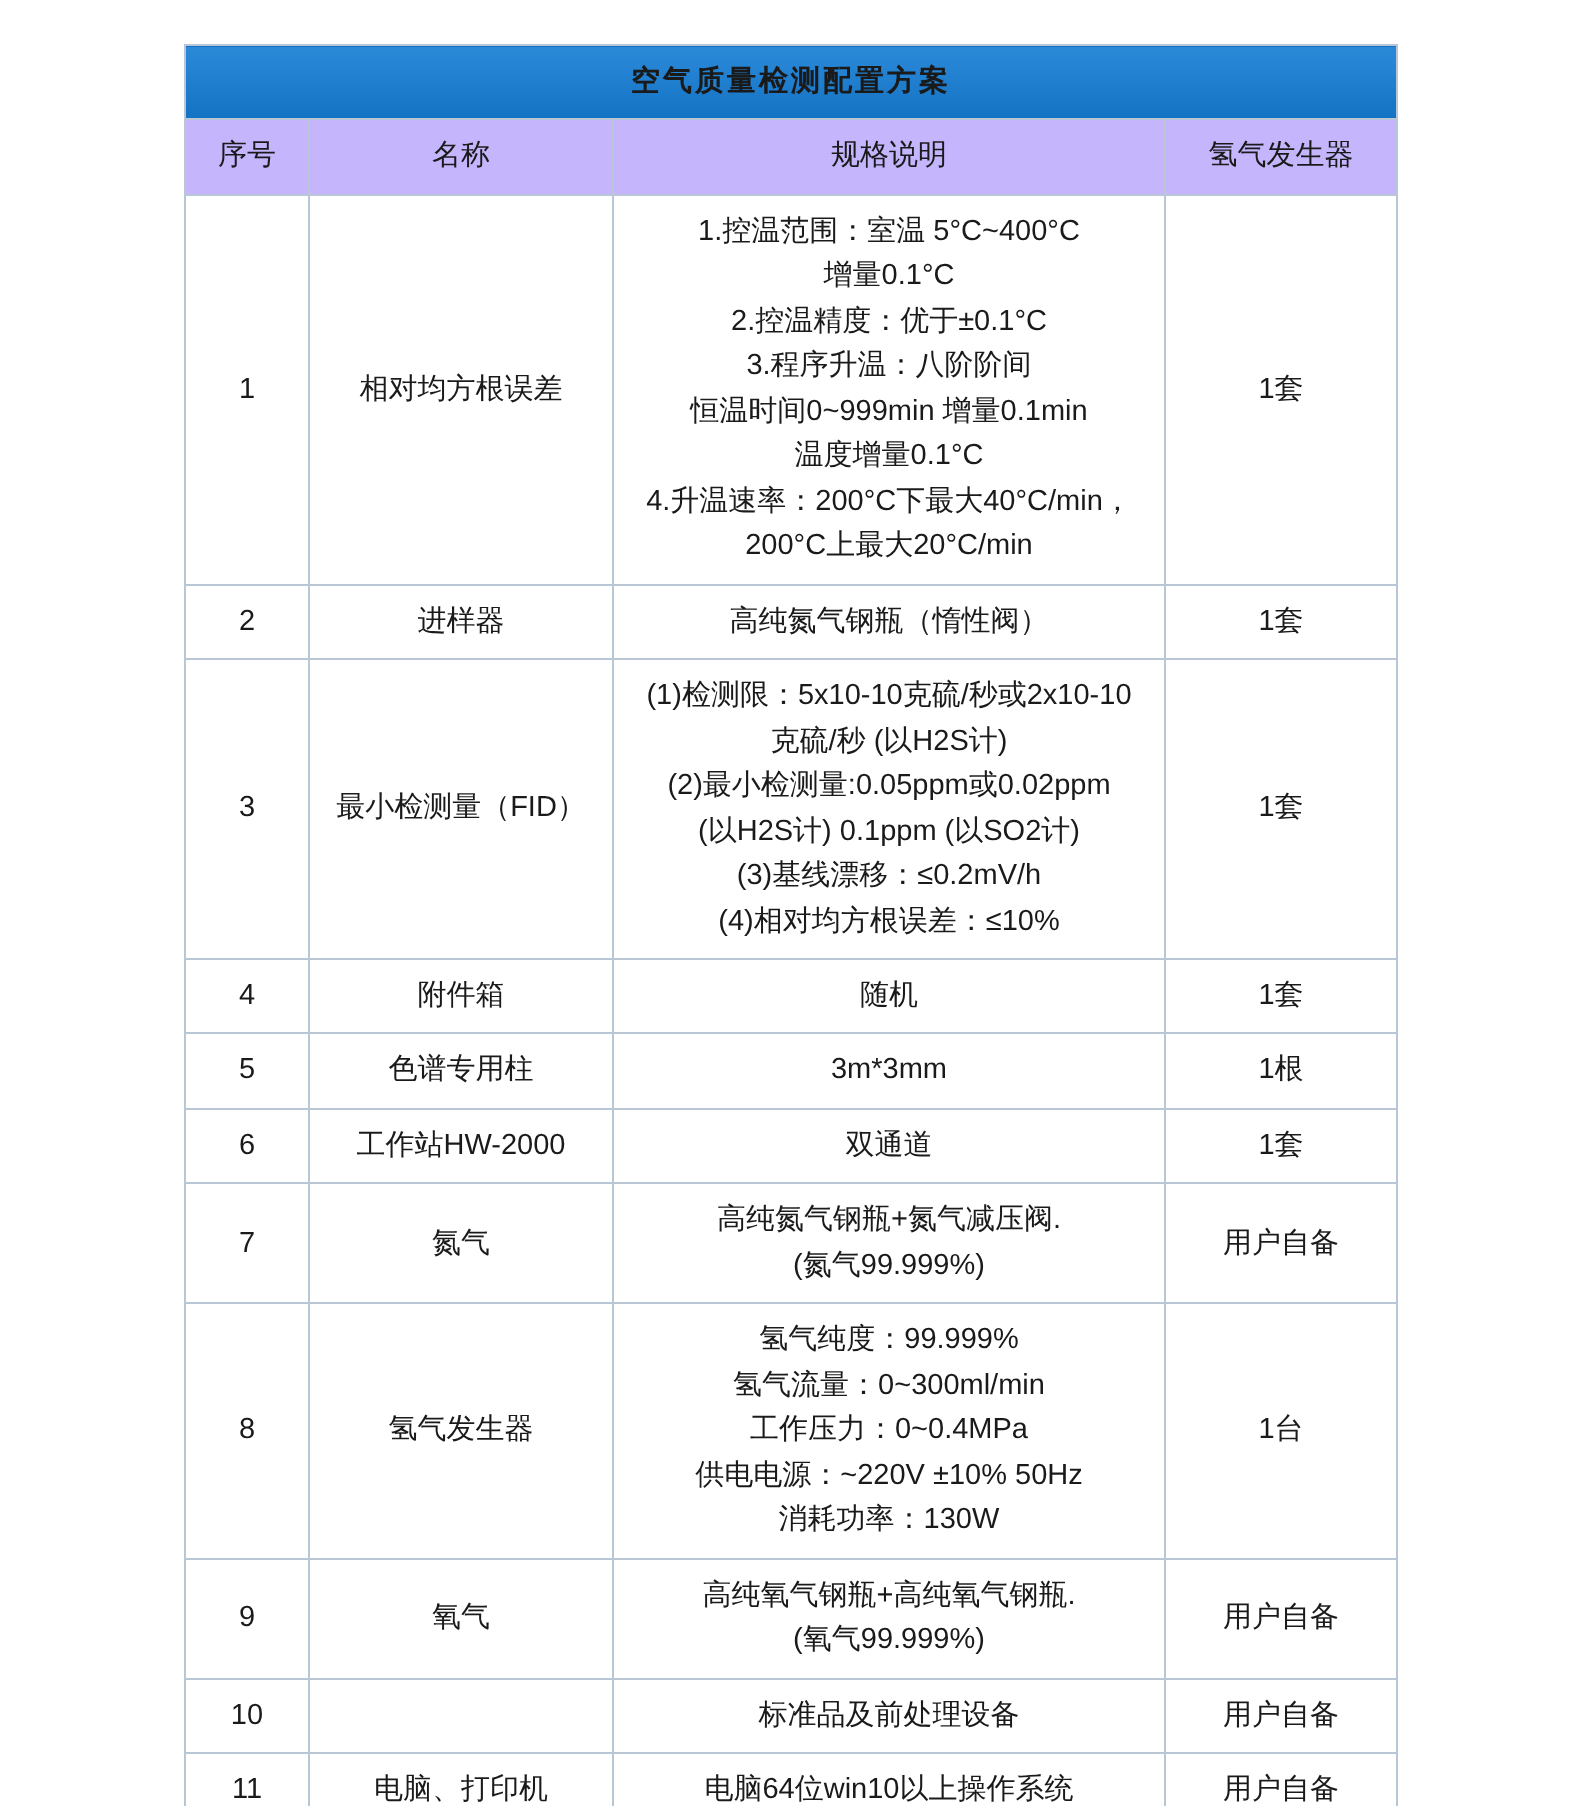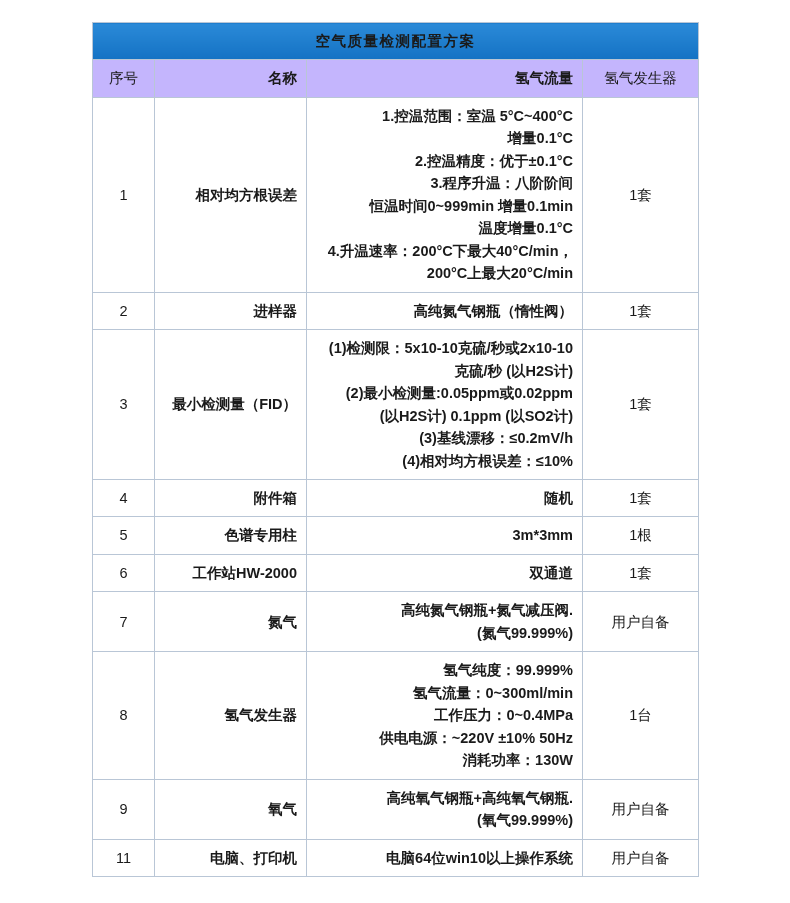--- a/index.html
+++ b/index.html
@@ -54,21 +54,21 @@
     background: #c4b5fd;
     padding-top: 8px;
     padding-bottom: 8px;
   }
   .col-no   { width: 62px;  text-align: center; }
   .col-name { width: 152px; text-align: left; }
   .col-spec { width: 276px; text-align: left; }
   .col-qty  { width: 116px; text-align: center; }
 
   td.c { text-align: center; }
-  td.l { text-align: right; font-weight: bold; }
+  td.l { text-align: center; }
 
   .multiline { white-space: pre-line; }
 </style>
 </head>
 <body>
 
 <div class="page">
   <div class="table-wrap">
     <table class="spec">
       <colgroup>
@@ -77,21 +77,21 @@
         <col class="col-spec">
         <col class="col-qty">
       </colgroup>
       <tbody>
         <tr class="title-row">
           <td colspan="4">空气质量检测配置方案</td>
         </tr>
         <tr class="head-row">
           <td class="c">序号</td>
           <td class="l">名称</td>
-          <td class="l">氢气流量</td>
+          <td class="l">规格说明</td>
           <td class="c">氢气发生器</td>
         </tr>
 
         <tr>
           <td class="c">1</td>
           <td class="l">相对均方根误差</td>
           <td class="l multiline">1.控温范围：室温 5°C~400°C
 增量0.1°C
 2.控温精度：优于±0.1°C
 3.程序升温：八阶阶间
@@ -154,20 +154,26 @@
           <td class="c">1台</td>
         </tr>
         <tr>
           <td class="c">9</td>
           <td class="l">氧气</td>
           <td class="l multiline">高纯氧气钢瓶+高纯氧气钢瓶.
 (氧气99.999%)</td>
           <td class="c">用户自备</td>
         </tr>
         <tr>
+          <td class="c">10</td>
+          <td class="l"></td>
+          <td class="l multiline">标准品及前处理设备</td>
+          <td class="c">用户自备</td>
+        </tr>
+        <tr>
           <td class="c">11</td>
           <td class="l">电脑、打印机</td>
           <td class="l multiline">电脑64位win10以上操作系统</td>
           <td class="c">用户自备</td>
         </tr>
       </tbody>
     </table>
   </div>
 </div>
 

